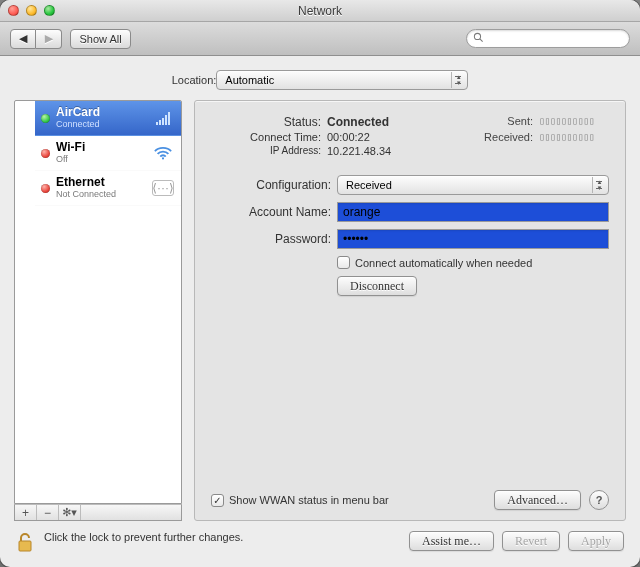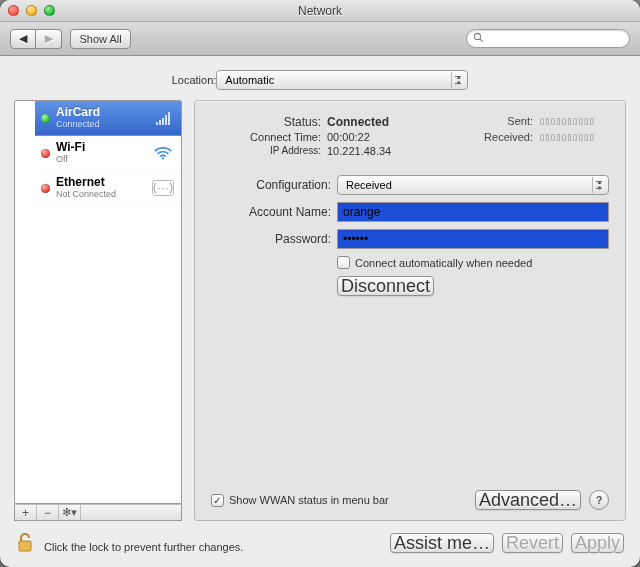--- a/index.html
+++ b/index.html
@@ -111,29 +111,30 @@
   .form { margin-top: 18px; display:grid; grid-template-columns: 120px 1fr; row-gap: 7px; column-gap: 6px; align-items:center; }
   .form .label { font-size: 12px; }
   .textin {
     height: 20px; background:#1d4ed8; border:1px solid #9a9a9a; padding: 0 5px; font-size:12px;
     box-shadow: inset 0 1px 2px rgba(0,0,0,.1);
   }
   .checkbox { display:flex; align-items:center; gap:5px; font-size:12px; color:#333; }
   .cb { width:13px; height:13px; border:1px solid #8a8a8a; border-radius:3px; background:linear-gradient(#fff,#e9e9e9); display:flex;align-items:center;justify-content:center;font-size:10px;color:#333;}
   .pushbtn {
     height: 20px; background: linear-gradient(#fdfdfd,#dedede); border:1px solid #919191; border-radius:4px;
-    padding: 0 3px; display:inline-flex; align-items:center; font-size:18px; color:#333; text-shadow:0 1px #fff;
+    padding: 0 12px; display:inline-flex; align-items:center; font-size:12px; color:#333; text-shadow:0 1px #fff;
     box-shadow: 0 1px 0 rgba(255,255,255,.7) inset, 0 1px 1px rgba(0,0,0,.08);
+    font-family: Liberation Serif, serif;
   }
   .pushbtn.disabled { color:#a5a5a5; }
   .panel .spacer { flex:1; }
   .panelfoot { display:flex; align-items:center; gap:8px; }
   .helpbtn { width:20px;height:20px;border-radius:50%;border:1px solid #919191;background:linear-gradient(#fdfdfd,#dedede);display:flex;align-items:center;justify-content:center;font-weight:bold;color:#555;}
 
-  .footer { display:flex; align-items:flex-end; gap:10px; padding: 10px 2px 4px; }
+  .footer { display:flex; align-items:flex-start; gap:10px; padding: 10px 2px 4px; }
   .lockicon { width:18px; height:22px; }
   .footer .msg { font-size:11px; color:#333; }
   .footer .btns { margin-left:auto; display:flex; gap:8px; }
 </style>
 </head>
 <body>
 
 <div class="window">
 
   <div class="titlebar">

